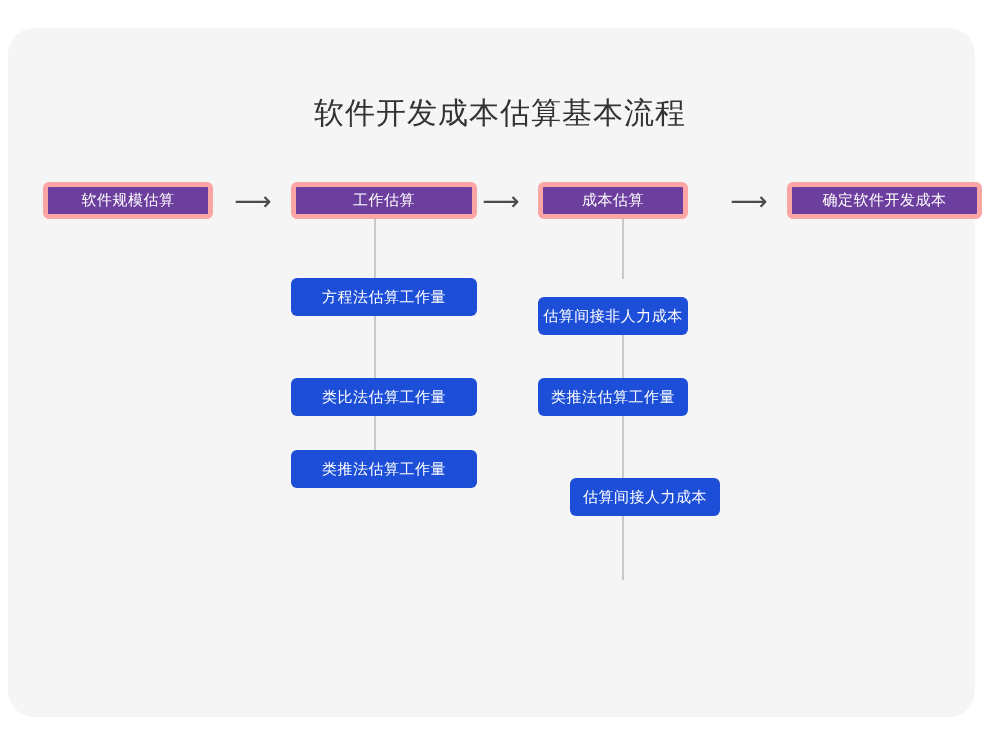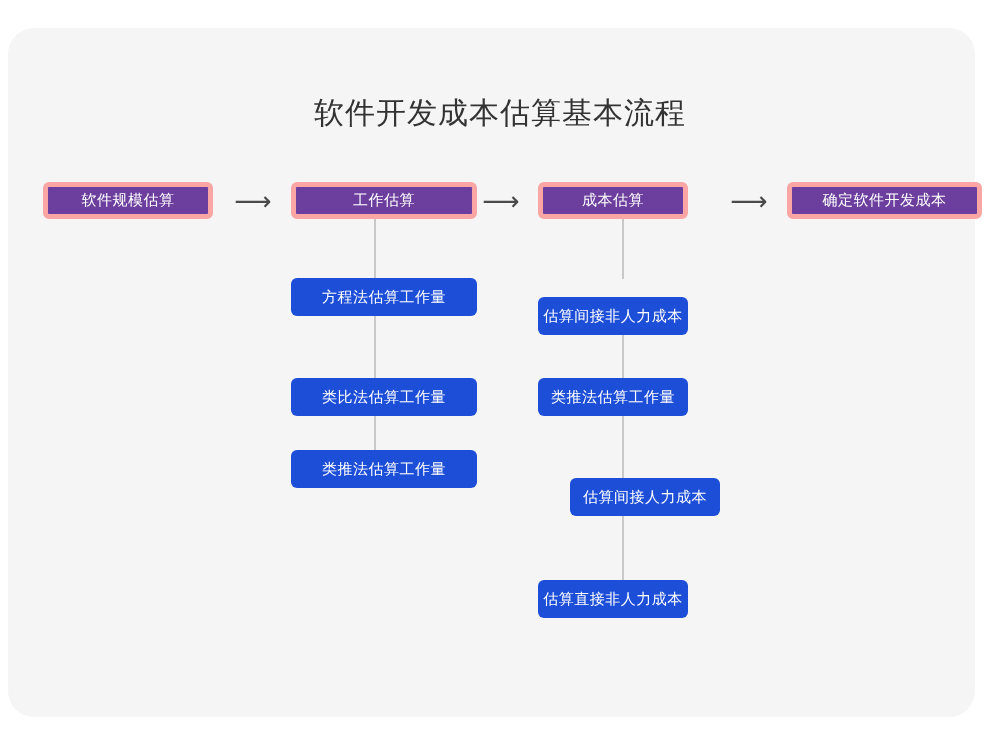--- a/index.html
+++ b/index.html
@@ -138,15 +138,14 @@
   <div class="connector" style="left:622px; top:317px; height:61px;"></div>
   <div class="connector" style="left:622px; top:416px; height:62px;"></div>
   <div class="connector" style="left:622px; top:516px; height:64px;"></div>
 
   <div class="node node-sub col3" style="top:297px;">估算间接非人力成本</div>
 
   <div class="node node-sub col3" style="top:378px;">类推法估算工作量</div>
 
   <div class="node node-sub col3" style="top:478px;margin-left:32px;">估算间接人力成本</div>
 
-  <div class="node node-sub col3" style="top:580px;">估算直接非人力成本</div>
 
 </div>
 
 </body></html>

